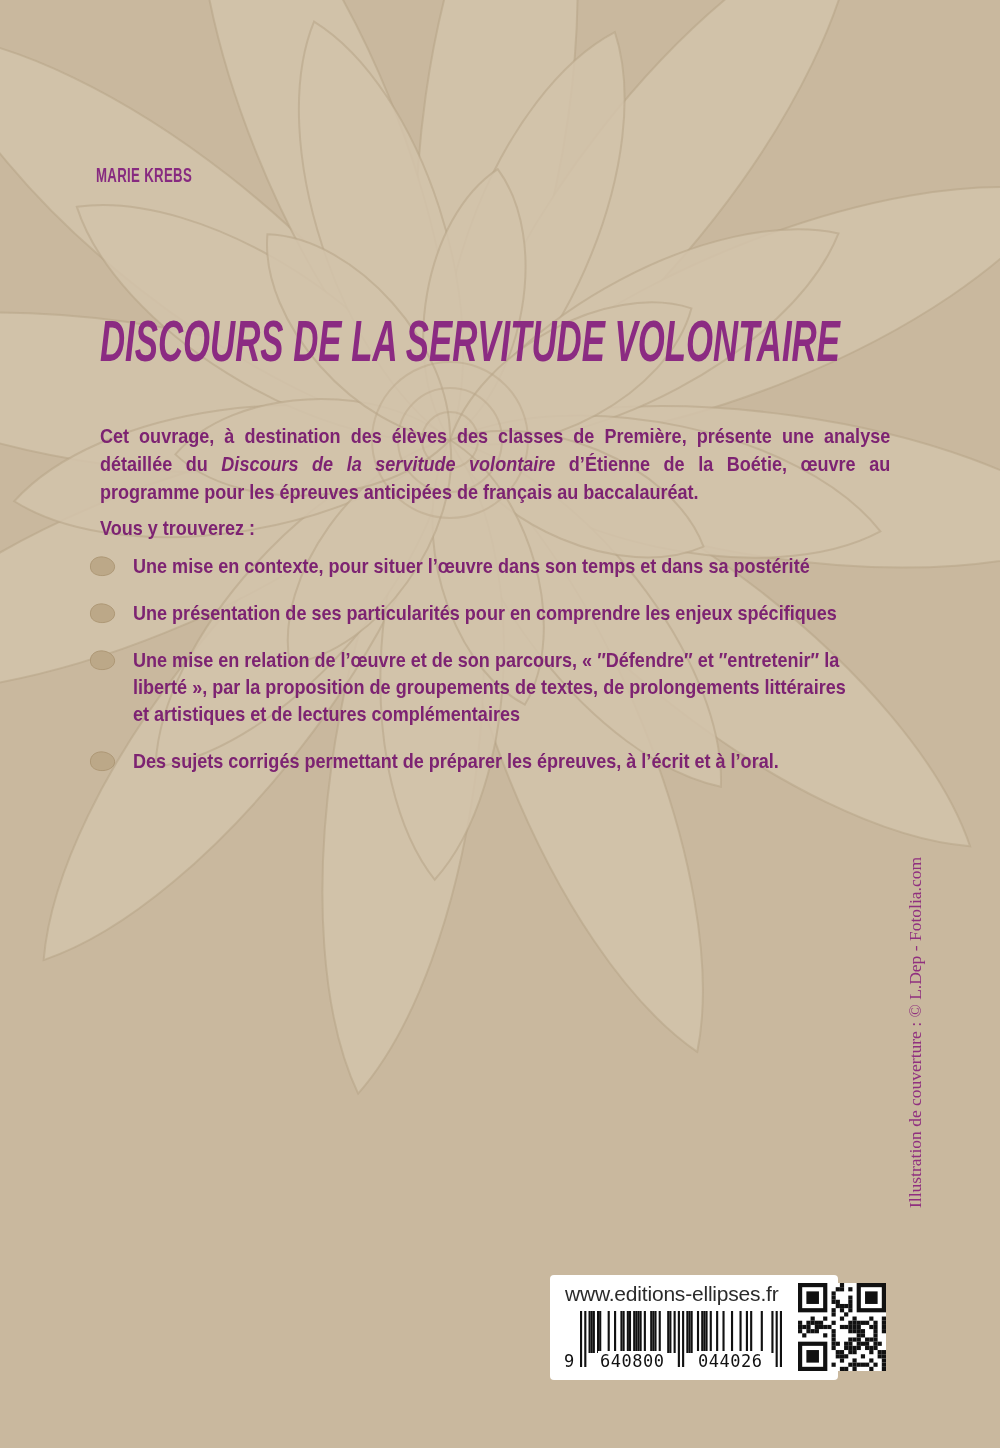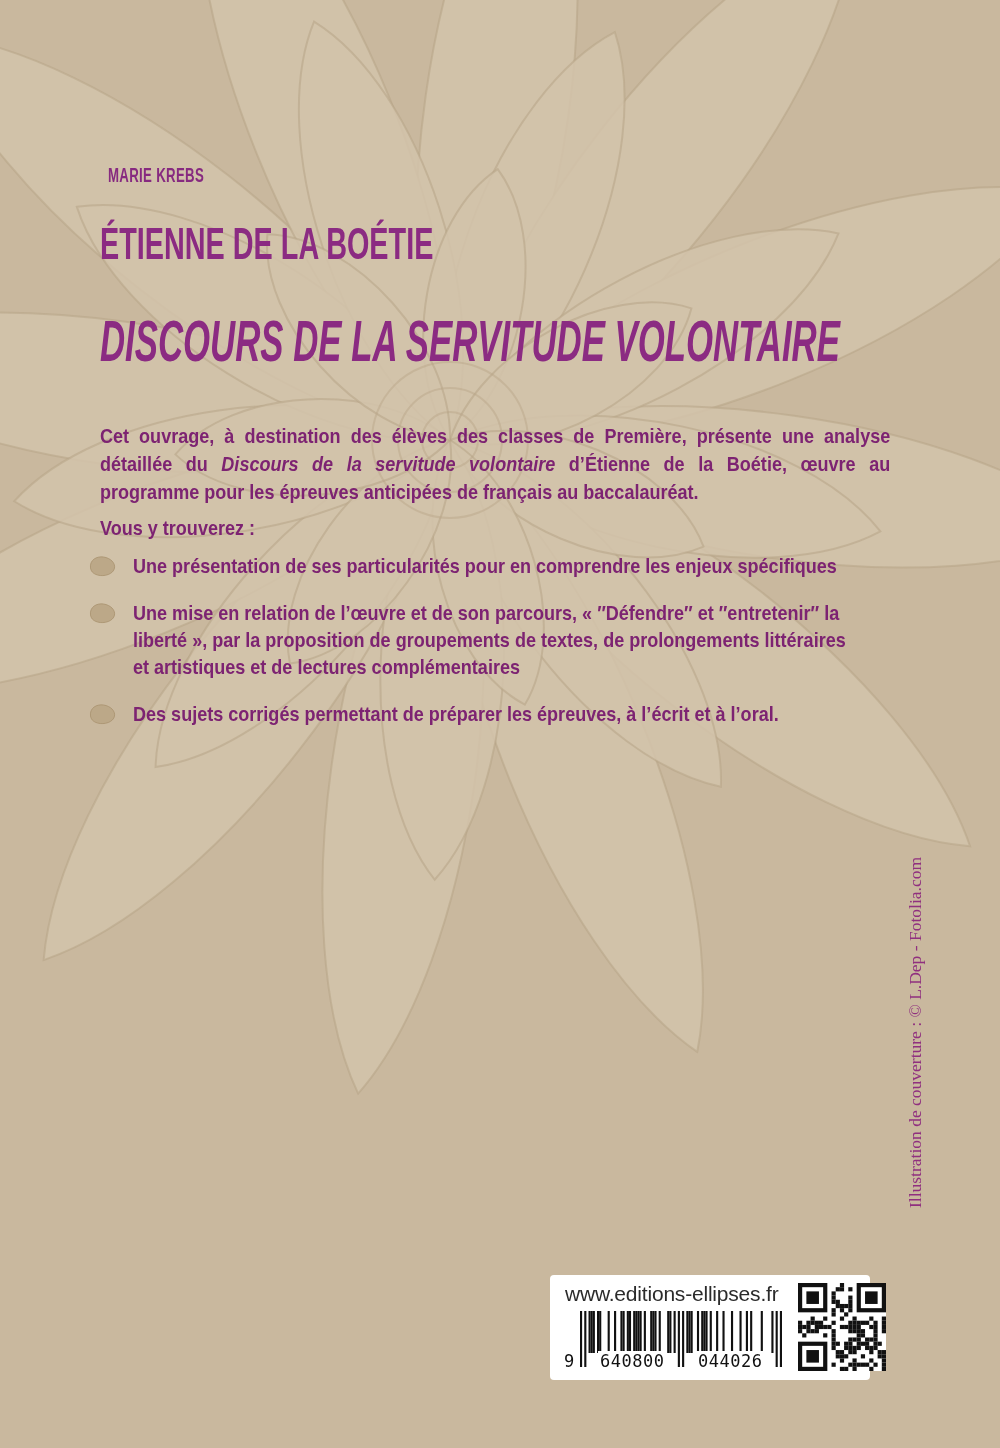--- a/index.html
+++ b/index.html
@@ -47,21 +47,21 @@
     transform:scaleX(.88);transform-origin:left top;
   }
   .credit{
     position:absolute;left:705px;top:1022px;width:420px;
     transform:rotate(-90deg);transform-origin:center center;
     font-family:"Liberation Serif",serif;
     font-size:17.5px;color:#90307f;text-align:center;white-space:nowrap;
   }
   .isbn-box{
     position:absolute;left:550px;top:1275px;width:288px;height:105px;
-    background:#ffffff;border-radius:4px;padding-left:32px;
+    background:#ffffff;border-radius:4px;
   }
   .website{
     position:absolute;left:15px;top:7px;
     font-size:21px;letter-spacing:-.2px;color:#2b2b2b;white-space:nowrap;
   }
   .barcode{position:absolute;left:10px;top:36px;width:232px;height:64px;}
   .barcode svg{position:absolute;left:20px;top:0;}
   .bc-digit-9{
     position:absolute;left:4px;top:40px;
     font-family:"DejaVu Sans Mono",monospace;font-size:17px;color:#111;
@@ -107,37 +107,40 @@
       <path d="M0 0 C -64 -68.75, -64 -214.5, 0 -275 C 64 -214.5, 64 -68.75, 0 0 Z" transform="translate(450 440) rotate(112.8)" fill="#d2c3aa" fill-opacity="0.85" stroke="#b7a487" stroke-opacity="0.55" stroke-width="2"></path>
       <path d="M0 0 C -64 -68.75, -64 -214.5, 0 -275 C 64 -214.5, 64 -68.75, 0 0 Z" transform="translate(450 440) rotate(164.2)" fill="#d2c3aa" fill-opacity="0.85" stroke="#b7a487" stroke-opacity="0.55" stroke-width="2"></path>
       <path d="M0 0 C -64 -68.75, -64 -214.5, 0 -275 C 64 -214.5, 64 -68.75, 0 0 Z" transform="translate(450 440) rotate(215.6)" fill="#d2c3aa" fill-opacity="0.85" stroke="#b7a487" stroke-opacity="0.55" stroke-width="2"></path>
       <path d="M0 0 C -64 -68.75, -64 -214.5, 0 -275 C 64 -214.5, 64 -68.75, 0 0 Z" transform="translate(450 440) rotate(267)" fill="#d2c3aa" fill-opacity="0.85" stroke="#b7a487" stroke-opacity="0.55" stroke-width="2"></path>
       <path d="M0 0 C -64 -68.75, -64 -214.5, 0 -275 C 64 -214.5, 64 -68.75, 0 0 Z" transform="translate(450 440) rotate(318.4)" fill="#d2c3aa" fill-opacity="0.85" stroke="#b7a487" stroke-opacity="0.55" stroke-width="2"></path>
       <circle cx="450" cy="440" r="28" fill="none" stroke="#b7a487" stroke-opacity="0.45" stroke-width="2"></circle>
       <circle cx="450" cy="440" r="52" fill="none" stroke="#b7a487" stroke-opacity="0.45" stroke-width="2"></circle>
       <circle cx="450" cy="440" r="78" fill="none" stroke="#b7a487" stroke-opacity="0.45" stroke-width="2"></circle>
     </svg>
 
-  <div class="abs" style="left:108px;top:163px;text-align:center;">
+  <div class="abs" style="left:96px;top:163px;text-align:center;">
     <span class="author-line">MARIE KREBS</span>
   </div>
 
-  <div class="abs" style="left:100px;top:218px;">
-    <span class="name-line">ÉTIENNE DE LA BOÉTIE</span>
-  </div>
 
   <div class="abs" style="left:100px;top:308px;">
     <span class="title-line">DISCOURS DE LA SERVITUDE VOLONTAIRE</span>
   </div>
 
   <div class="abs bodytext intro" style="left:100px;top:422px;" id="intro"><span>Cet ouvrage, à destination des élèves des classes de Première, présente une analyse détaillée du </span><i>Discours de la servitude volontaire</i><span> d’Étienne de la Boétie, œuvre au programme pour les épreuves anticipées de français au baccalauréat.</span></div>
 
   <div class="abs bodytext list-intro" style="left:100px;top:514px;">Vous y trouverez :</div>
 
   <div class="bullets" id="bullets">
+      <div class="bullet-row">
+        <svg width="29" height="23" viewBox="0 0 29 23" class="bullet-icon">
+          <path d="M2 13 C1 5, 8 1, 15 2 C22 3, 27 8, 26 13 C25 19, 16 22, 9 20 C4 18.5, 2.6 16, 2 13 Z" fill="#bca888" stroke="#a8926f" stroke-width="0.8"></path>
+        </svg>
+        <div class="bullet-text">Une mise en contexte, pour situer l’œuvre dans son temps et dans sa postérité</div>
+      </div>
       <div class="bullet-row">
         <svg width="29" height="23" viewBox="0 0 29 23" class="bullet-icon">
           <path d="M2 13 C1 5, 8 1, 15 2 C22 3, 27 8, 26 13 C25 19, 16 22, 9 20 C4 18.5, 2.6 16, 2 13 Z" fill="#bca888" stroke="#a8926f" stroke-width="0.8"></path>
         </svg>
         <div class="bullet-text">Une présentation de ses particularités pour en comprendre les enjeux spécifiques</div>
       </div>
       <div class="bullet-row">
         <svg width="29" height="23" viewBox="0 0 29 23" class="bullet-icon">
           <path d="M2 13 C1 5, 8 1, 15 2 C22 3, 27 8, 26 13 C25 19, 16 22, 9 20 C4 18.5, 2.6 16, 2 13 Z" fill="#bca888" stroke="#a8926f" stroke-width="0.8"></path>
         </svg>

